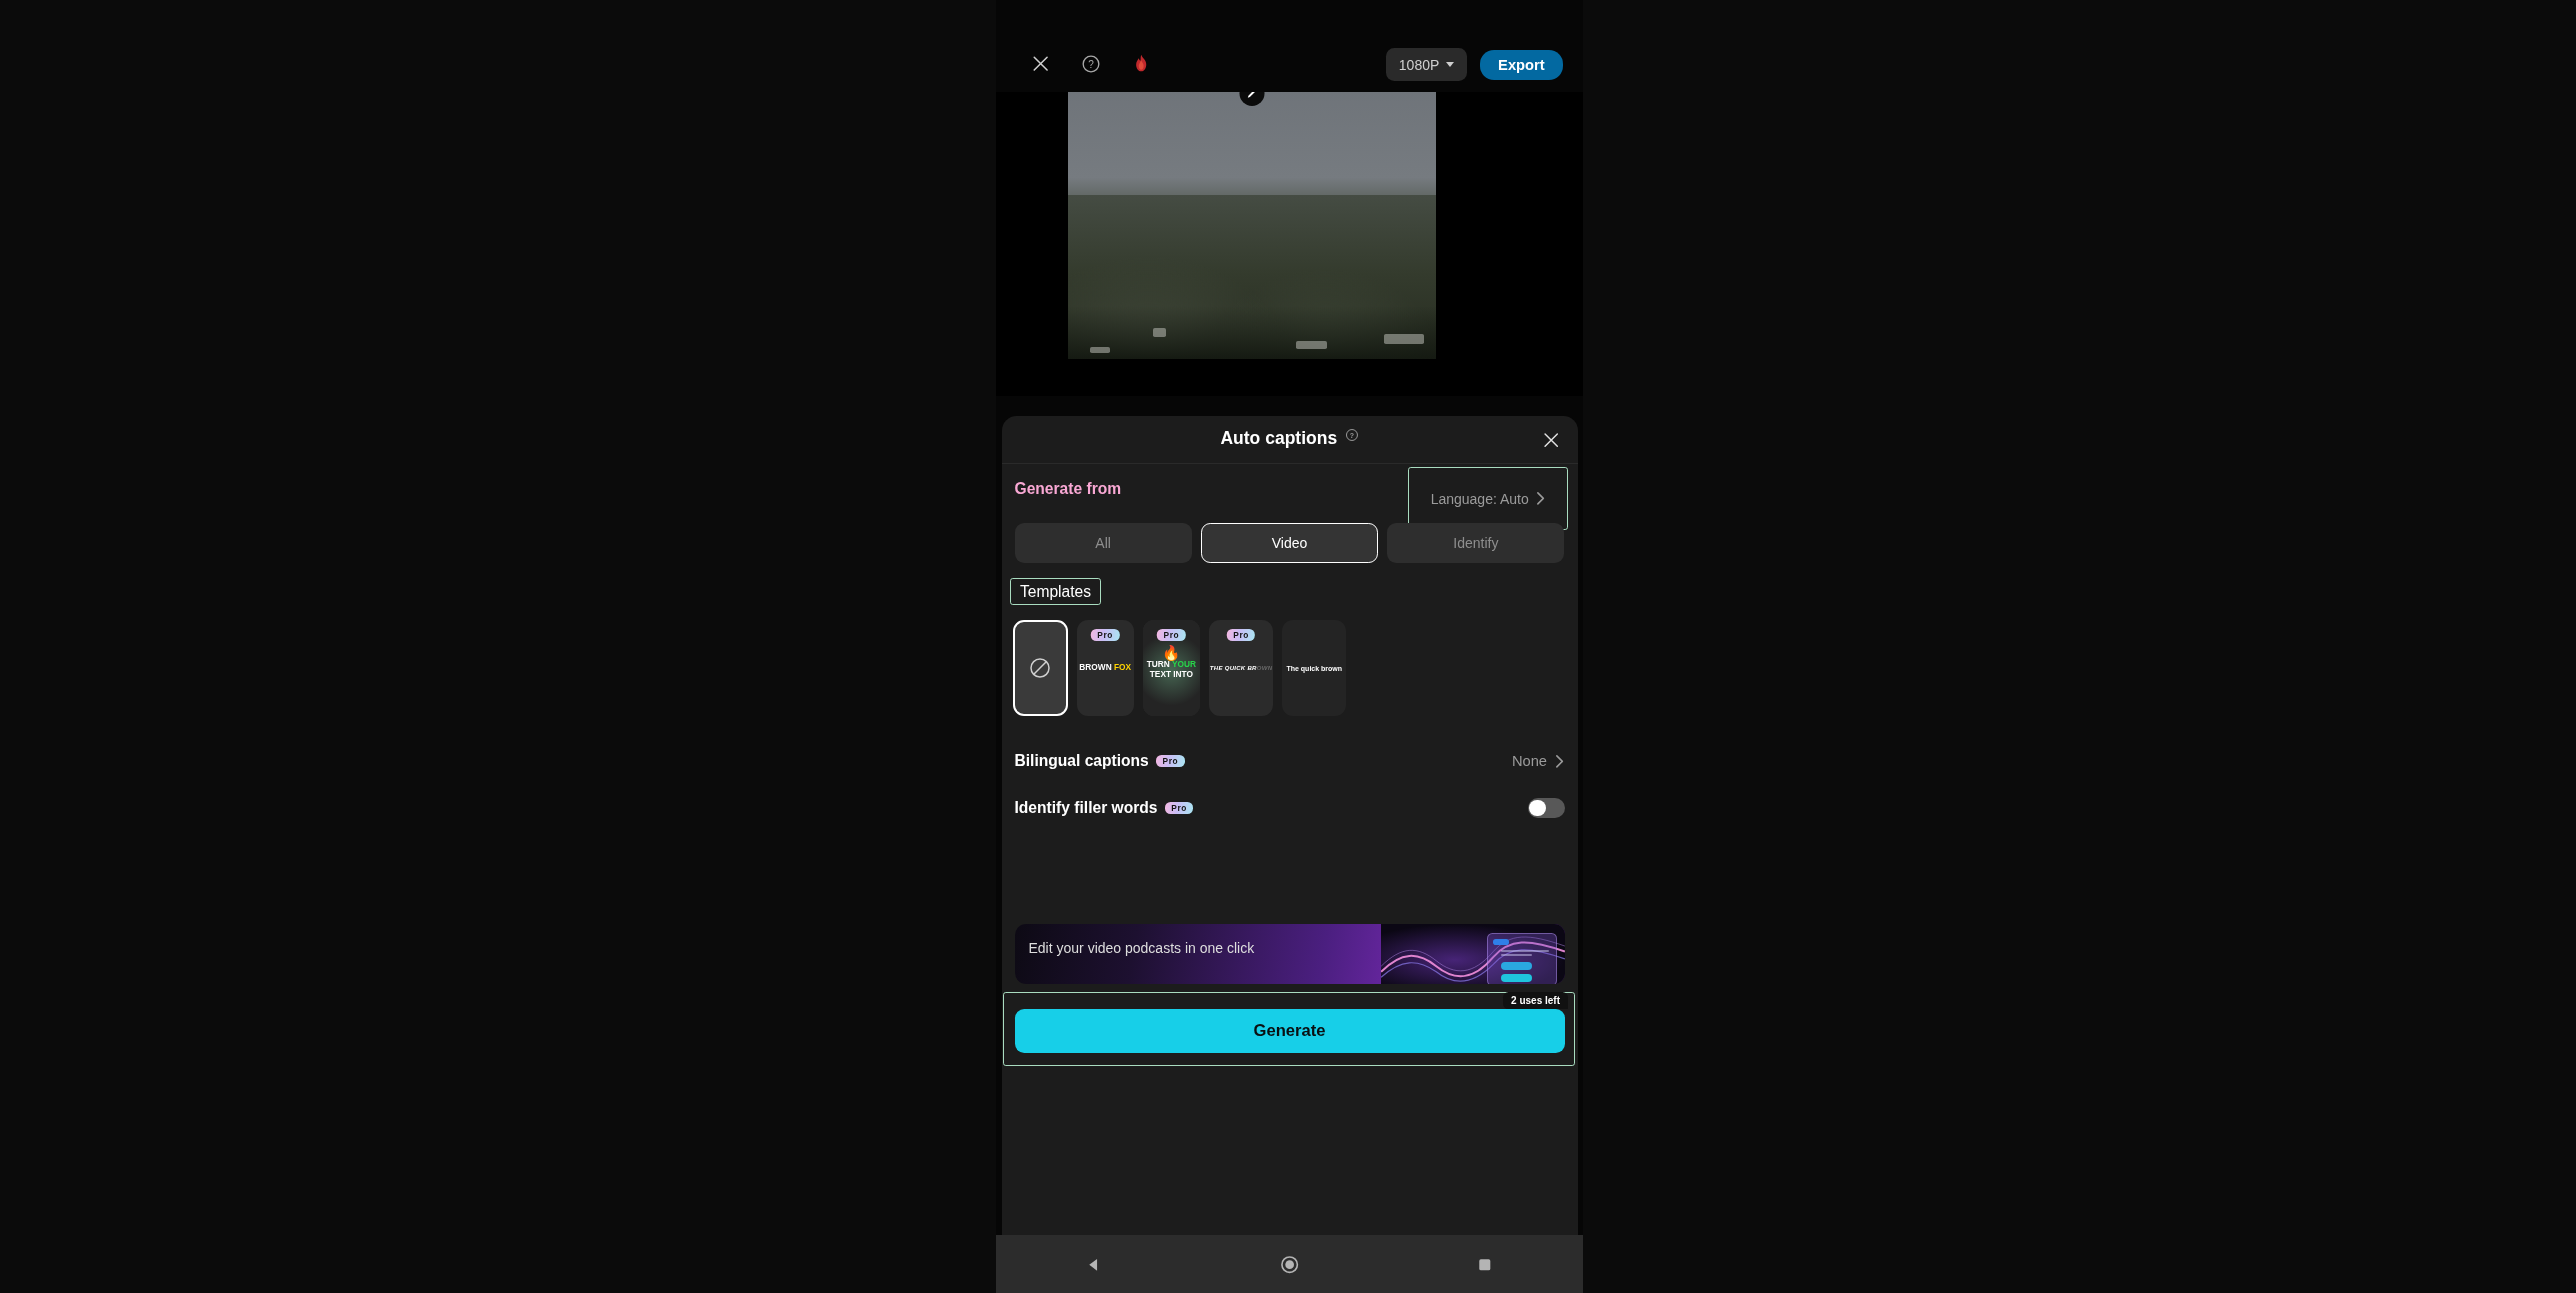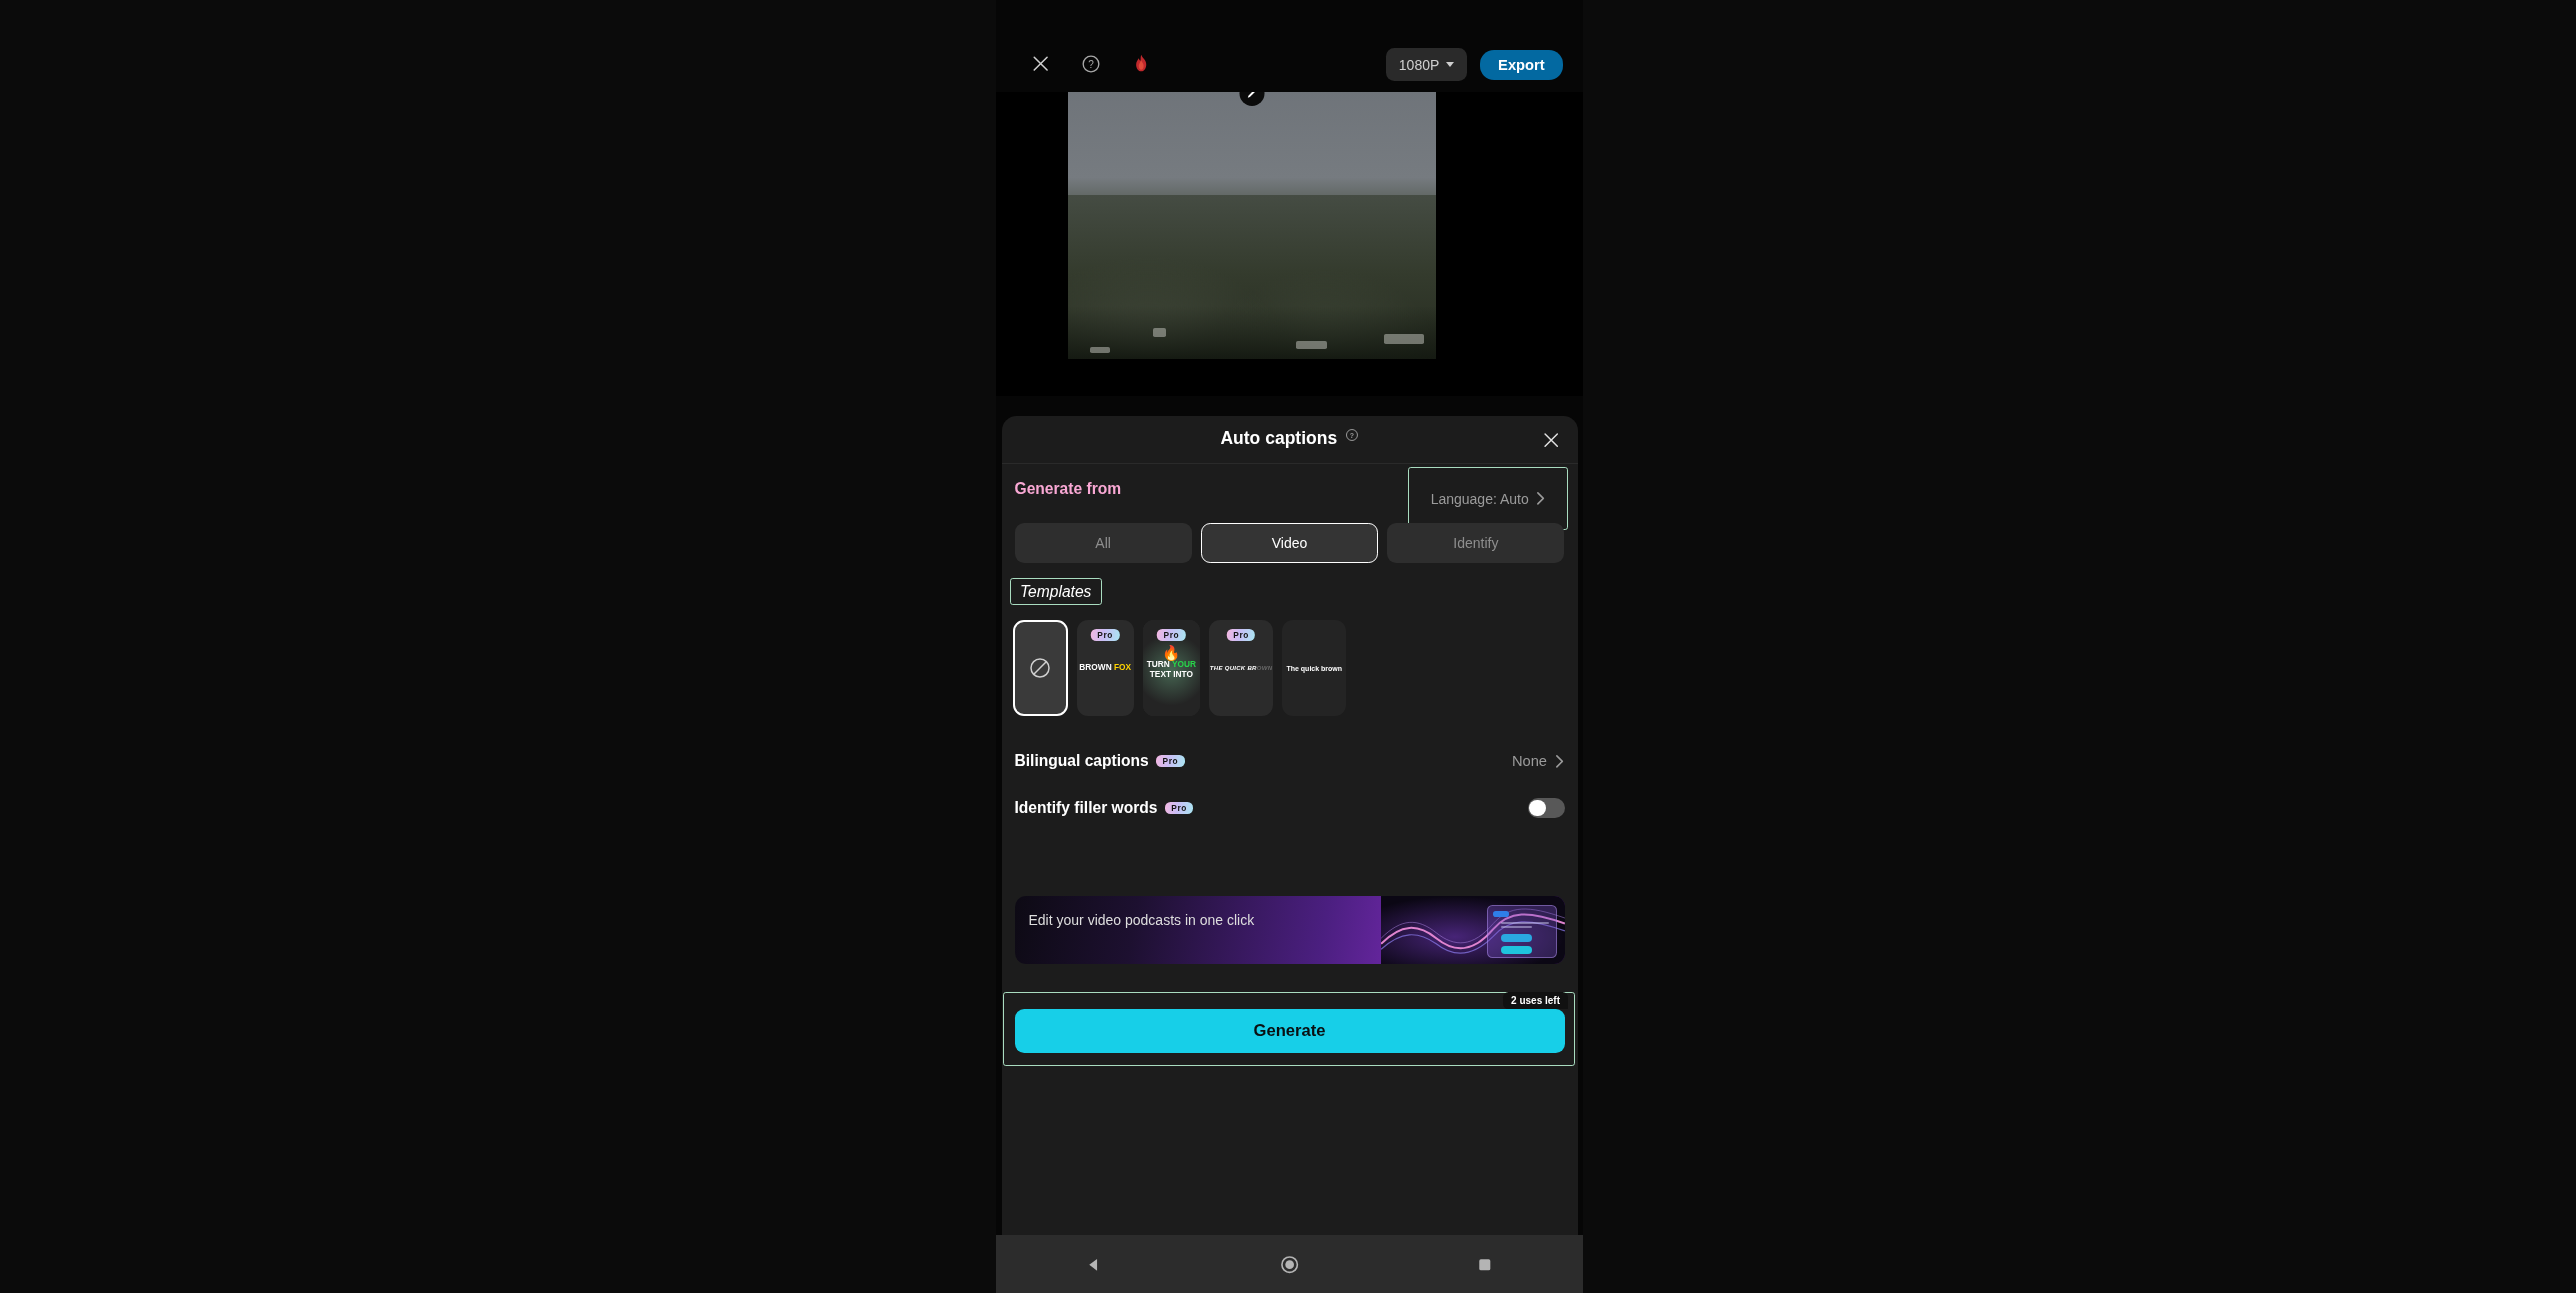--- a/index.html
+++ b/index.html
@@ -69,21 +69,21 @@
   .lang-btn { height:39px; padding:0 11px; display:flex; align-items:center; gap:7.4px; color:#9b9b9b; font-size:14px; white-space:nowrap; }
 
   
   .seg { position:absolute; left:13px; top:107px; width:550px; height:40px; display:flex; gap:9.2px; }
   .seg-item { flex:1; background:#2e2e2e; border-radius:9.2px; display:flex; align-items:center; justify-content:center;
               color:#8e8e8e; font-size:14px; border:1.8px solid transparent; }
   .seg-item.active { background:#343434; color:#fff; border-color:#ffffff; }
 
   
   .tpl-hl { position:absolute; left:8.3px; top:162px; border:1.8px solid #a9dcc0; border-radius:2.8px; padding:3.7px 9.2px; }
-  .tpl-hl span { color:#fff; font-size:15.6px; font-weight:400;font-style:italic; }
+  .tpl-hl span { color:#fff; font-size:15.6px; font-weight:400; }
   .tpl-row { position:absolute; left:11px; top:204px; width:565px; height:96px; display:flex; gap:9.2px; }
   .tpl { position:relative; flex:0 0 auto; width:57px; height:100%; background:#2b2b2b; border-radius:11px; overflow:hidden;
          display:flex; align-items:center; justify-content:center; }
   .tpl.first { width:55px; background:#3a3a3a; border:2.3px solid #fff; }
   .tpl.wide { width:64px; }
   .pro { position:absolute; left:50%; top:9.2px; transform:translateX(-50%); padding:0.9px 6.4px; border-radius:5.5px;
          background:linear-gradient(100deg,#f4b7e0,#c9bdf5 45%,#a9e6f2); color:#141414;
          font-size:8.3px; font-weight:900; letter-spacing:0.6px; font-family:"Liberation Sans",sans-serif; white-space:nowrap; }
   .tpl-txt { font-size:8.3px; font-weight:900; color:#fff; text-align:center; line-height:1.18; padding:0 1.8px; }
   .tpl-txt .y { color:#ffd400; }
@@ -97,21 +97,21 @@
   
   .opt-row { position:absolute; left:13px; width:550px; height:42px; display:flex; align-items:center; justify-content:space-between; }
   .opt-left { display:flex; align-items:center; gap:7.4px; color:#fff; font-size:15.6px; font-weight:700; }
   .pro-inline { padding:0.9px 6.4px; border-radius:5.5px; background:linear-gradient(100deg,#f4b7e0,#c9bdf5 45%,#a9e6f2);
                 color:#141414; font-size:8.3px; font-weight:900; letter-spacing:0.6px; }
   .opt-right { display:flex; align-items:center; gap:8.3px; color:#9b9b9b; font-size:14.7px; }
   .toggle { width:37px; height:20px; border-radius:10px; background:#585858; position:relative; }
   .toggle .knob { position:absolute; left:1.8px; top:1.8px; width:16.6px; height:16.6px; border-radius:50%; background:#fff; }
 
   
-  .promo { position:absolute; left:13px; top:480px; width:550px; height:68px; border-radius:11px; overflow:hidden;
+  .promo { position:absolute; left:13px; top:508px; width:550px; height:60px; border-radius:11px; overflow:hidden;
            background:linear-gradient(100deg,#0d0a14 0%,#1d1030 22%,#4b1f80 56%,#7a2bb5 78%,#3a1560 100%); }
   .promo-txt { position:absolute; left:14px; top:15.6px; width:267px; color:#dedede; font-size:14px; line-height:1.28; }
   .promo-art { position:absolute; right:0; top:0; width:184px; height:100%;
                background:radial-gradient(ellipse at 40% 60%, rgba(120,60,200,.55), transparent 70%), #0b0714; overflow:hidden; }
   .promo-panel { position:absolute; right:7.4px; top:9.2px; width:70px; height:53px; border-radius:5.5px;
                  background:rgba(120,80,200,.35); border:0.9px solid rgba(190,160,255,.45); }
   .pp-chip { position:absolute; border-radius:2.8px; }
   .pp-text { position:absolute; background:rgba(220,220,255,.45); border-radius:0.9px; }
 
   

